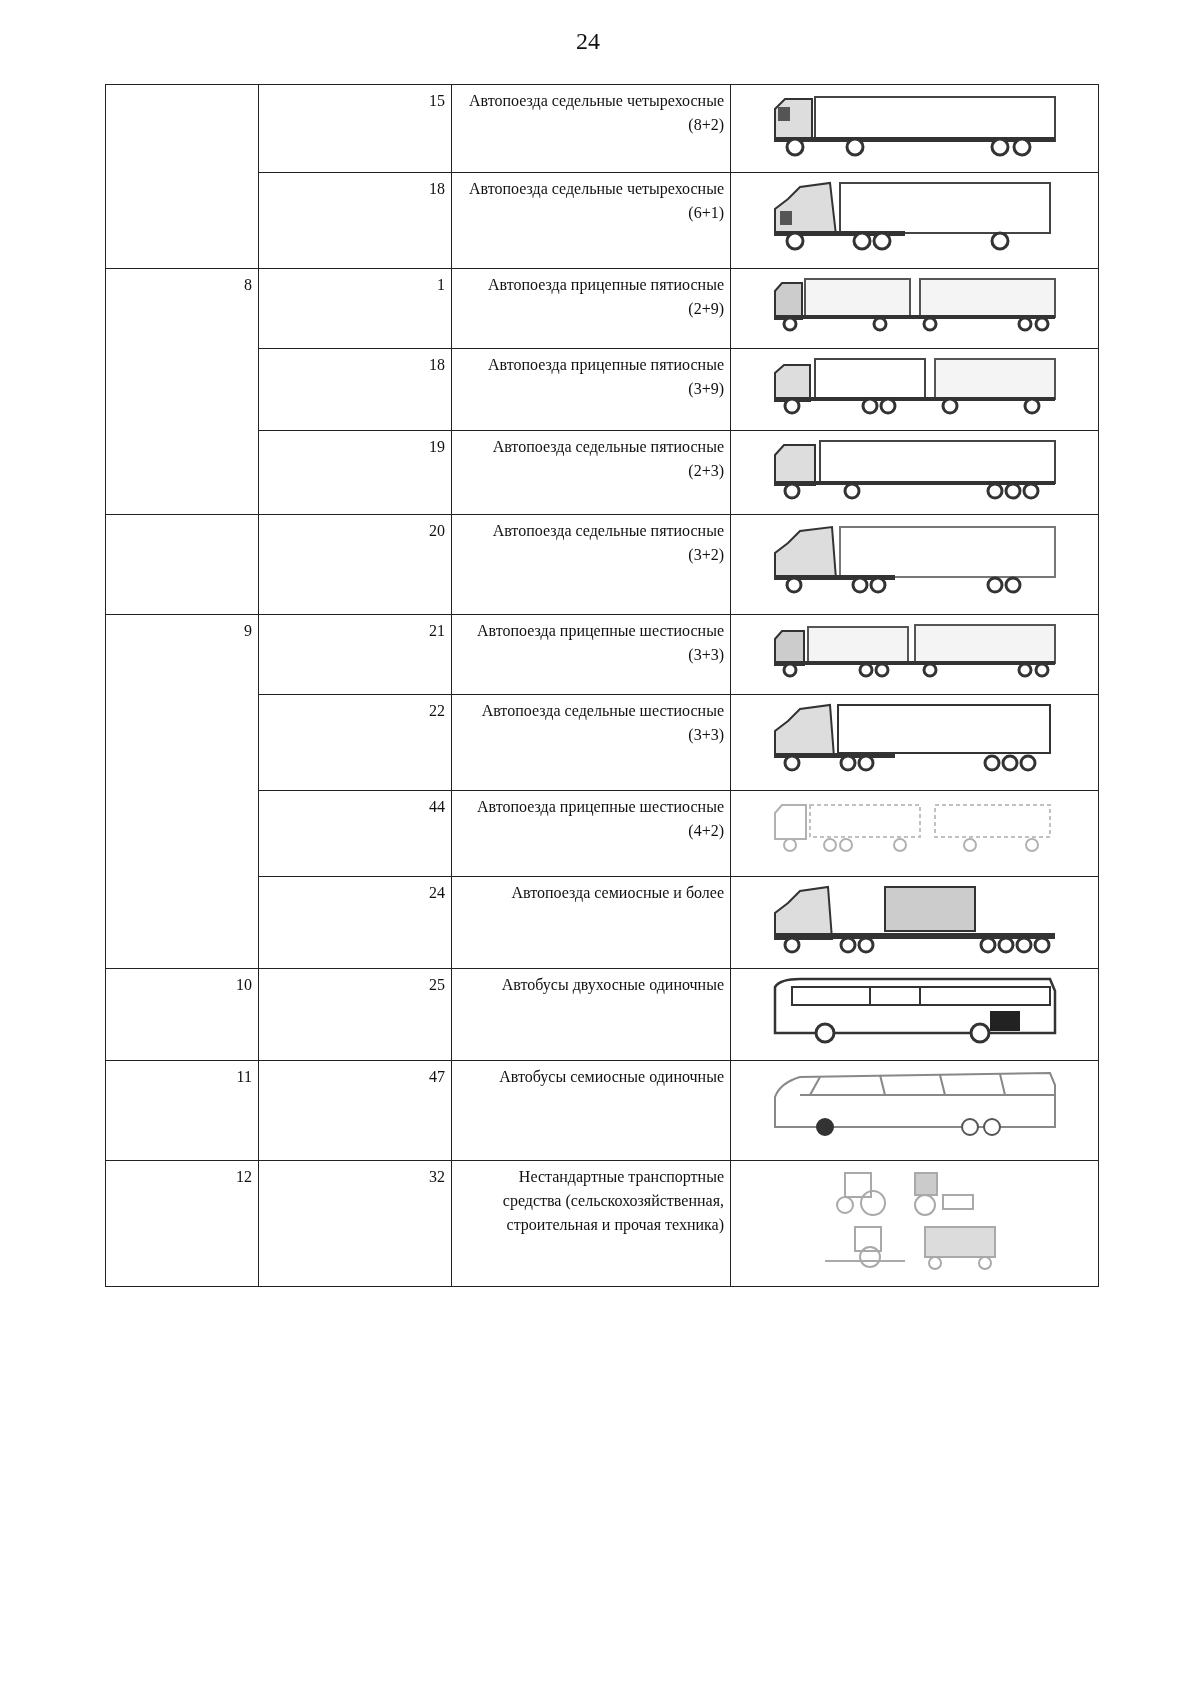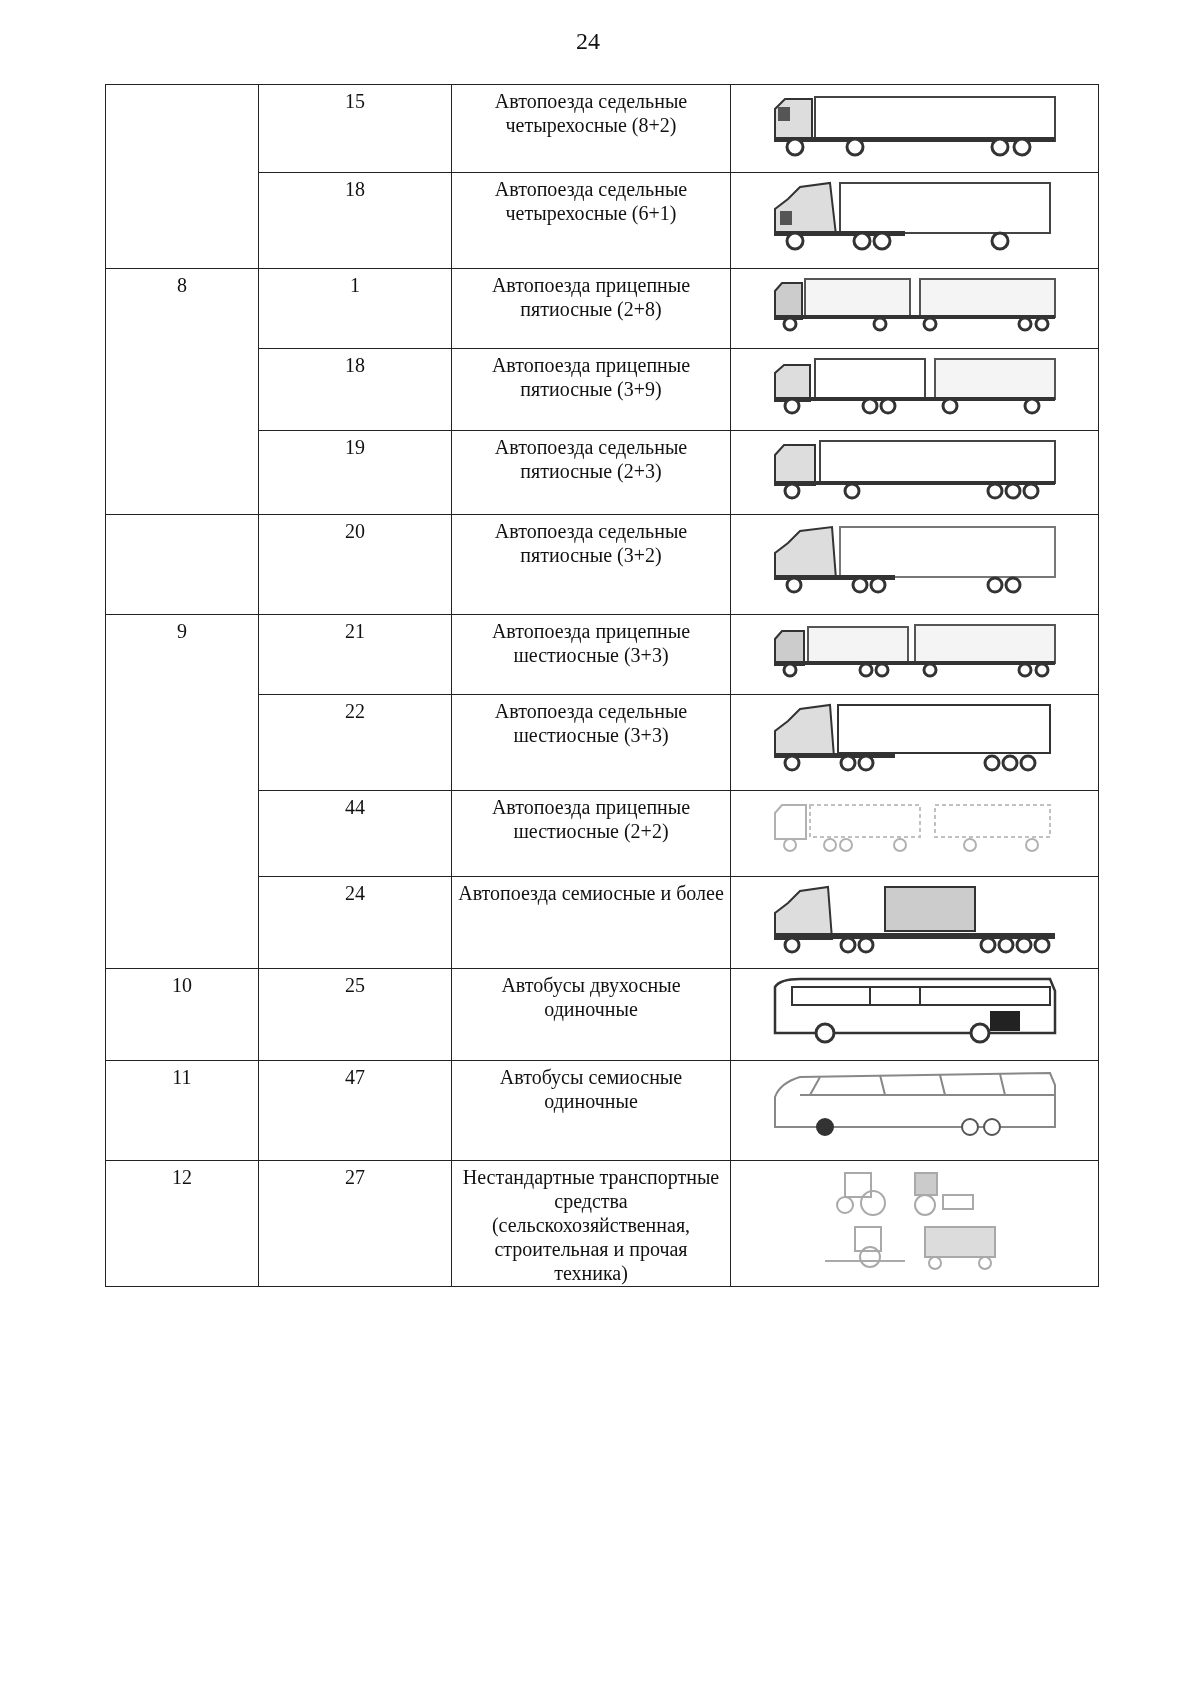--- a/index.html
+++ b/index.html
@@ -1,19 +1,19 @@
 <!DOCTYPE html>
 <html><head>
 <meta charset="utf-8">
 <style>
   html, body { margin: 0; padding: 0; background: #ffffff; }
   body { width: 1200px; height: 1696px; position: relative; font-family: "Liberation Serif", "DejaVu Serif", serif; color: #111; }
   .page-number { position: absolute; top: 28px; left: 0; width: 1176px; text-align: center; font-size: 24px; }
   table.vehicle-table { position: absolute; top: 84px; left: 105px; width: 946px; border-collapse: collapse; table-layout: fixed; }
-  table.vehicle-table td { border: 1.5px solid #222; vertical-align: top; text-align: center; font-size: 20px; line-height: 24px; padding: 4px 6px 0 6px; }
+  table.vehicle-table td { border: 1.5px solid #222; vertical-align: top; text-align: right; font-size: 16px; line-height: 24px; padding: 4px 6px 0 6px; }
   td.col-group { width: 140px; }
   td.col-num { width: 180px; }
   td.col-desc { width: 266px; }
   td.col-img { width: 355px; padding: 4px 0 0 0; vertical-align: middle; }
   .vehicle-img { display: block; margin: 0 auto; }
 </style>
 </head>
 <body>
 
 <div class="page-number">24</div>
@@ -49,21 +49,21 @@
           <circle cx="25" cy="64" r="8" fill="#fff" stroke="#333" stroke-width="3"></circle>
           <circle cx="92" cy="64" r="8" fill="#fff" stroke="#333" stroke-width="3"></circle>
           <circle cx="112" cy="64" r="8" fill="#fff" stroke="#333" stroke-width="3"></circle>
           <circle cx="230" cy="64" r="8" fill="#fff" stroke="#333" stroke-width="3"></circle>
         </svg>
       </td>
     </tr>
     <tr style="height:80px">
       <td class="col-group" rowspan="3">8</td>
       <td class="col-num">1</td>
-      <td class="col-desc">Автопоезда прицепные пятиосные (2+8)</td>
+      <td class="col-desc">Автопоезда прицепные пятиосные (2+9)</td>
       <td class="col-img">
         <svg class="vehicle-img" width="290" height="60" viewBox="0 0 290 60">
           <rect x="35" y="6" width="105" height="38" fill="#f4f4f4" stroke="#555" stroke-width="2"></rect>
           <rect x="150" y="6" width="135" height="38" fill="#f4f4f4" stroke="#555" stroke-width="2"></rect>
           <path d="M5 46 L5 18 L12 10 L32 10 L32 46 Z" fill="#ccc" stroke="#333" stroke-width="2"></path>
           <rect x="5" y="42" width="280" height="4" fill="#333"></rect>
           <circle cx="20" cy="51" r="6" fill="#fff" stroke="#333" stroke-width="3"></circle>
           <circle cx="110" cy="51" r="6" fill="#fff" stroke="#333" stroke-width="3"></circle>
           <circle cx="160" cy="51" r="6" fill="#fff" stroke="#333" stroke-width="3"></circle>
           <circle cx="255" cy="51" r="6" fill="#fff" stroke="#333" stroke-width="3"></circle>
@@ -152,21 +152,21 @@
           <circle cx="78" cy="64" r="7" fill="#fff" stroke="#333" stroke-width="3"></circle>
           <circle cx="96" cy="64" r="7" fill="#fff" stroke="#333" stroke-width="3"></circle>
           <circle cx="222" cy="64" r="7" fill="#fff" stroke="#333" stroke-width="3"></circle>
           <circle cx="240" cy="64" r="7" fill="#fff" stroke="#333" stroke-width="3"></circle>
           <circle cx="258" cy="64" r="7" fill="#fff" stroke="#333" stroke-width="3"></circle>
         </svg>
       </td>
     </tr>
     <tr style="height:86px">
       <td class="col-num">44</td>
-      <td class="col-desc">Автопоезда прицепные шестиосные (2+2)</td>
+      <td class="col-desc">Автопоезда прицепные шестиосные (4+2)</td>
       <td class="col-img">
         <svg class="vehicle-img" width="290" height="60" viewBox="0 0 290 60" opacity="0.45">
           <rect x="40" y="10" width="110" height="32" fill="none" stroke="#777" stroke-width="2" stroke-dasharray="4 3"></rect>
           <rect x="165" y="10" width="115" height="32" fill="none" stroke="#777" stroke-width="2" stroke-dasharray="4 3"></rect>
           <path d="M5 44 L5 18 L12 10 L36 10 L36 44 Z" fill="none" stroke="#555" stroke-width="2"></path>
           <circle cx="20" cy="50" r="6" fill="#fff" stroke="#555" stroke-width="2"></circle>
           <circle cx="60" cy="50" r="6" fill="#fff" stroke="#555" stroke-width="2"></circle>
           <circle cx="76" cy="50" r="6" fill="#fff" stroke="#555" stroke-width="2"></circle>
           <circle cx="130" cy="50" r="6" fill="#fff" stroke="#555" stroke-width="2"></circle>
           <circle cx="200" cy="50" r="6" fill="#fff" stroke="#555" stroke-width="2"></circle>
@@ -220,21 +220,21 @@
           <line x1="170" y1="10" x2="175" y2="30" stroke="#888" stroke-width="2"></line>
           <line x1="230" y1="9" x2="235" y2="30" stroke="#888" stroke-width="2"></line>
           <circle cx="55" cy="62" r="8" fill="#333" stroke="#333" stroke-width="2"></circle>
           <circle cx="200" cy="62" r="8" fill="#fff" stroke="#555" stroke-width="2"></circle>
           <circle cx="222" cy="62" r="8" fill="#fff" stroke="#555" stroke-width="2"></circle>
         </svg>
       </td>
     </tr>
     <tr style="height:126px">
       <td class="col-group">12</td>
-      <td class="col-num">27</td>
+      <td class="col-num">32</td>
       <td class="col-desc">Нестандартные транспортные средства (сельскохозяйственная, строительная и прочая техника)</td>
       <td class="col-img">
         <svg class="vehicle-img" width="200" height="110" viewBox="0 0 200 110" opacity="0.5">
           <rect x="30" y="8" width="26" height="24" fill="none" stroke="#555" stroke-width="2"></rect>
           <circle cx="30" cy="40" r="8" fill="none" stroke="#555" stroke-width="2"></circle>
           <circle cx="58" cy="38" r="12" fill="none" stroke="#555" stroke-width="2"></circle>
           <rect x="100" y="8" width="22" height="22" fill="#999" stroke="#555" stroke-width="2"></rect>
           <circle cx="110" cy="40" r="10" fill="none" stroke="#555" stroke-width="2"></circle>
           <rect x="128" y="30" width="30" height="14" fill="none" stroke="#555" stroke-width="2"></rect>
           <rect x="40" y="62" width="26" height="24" fill="none" stroke="#555" stroke-width="2"></rect>

